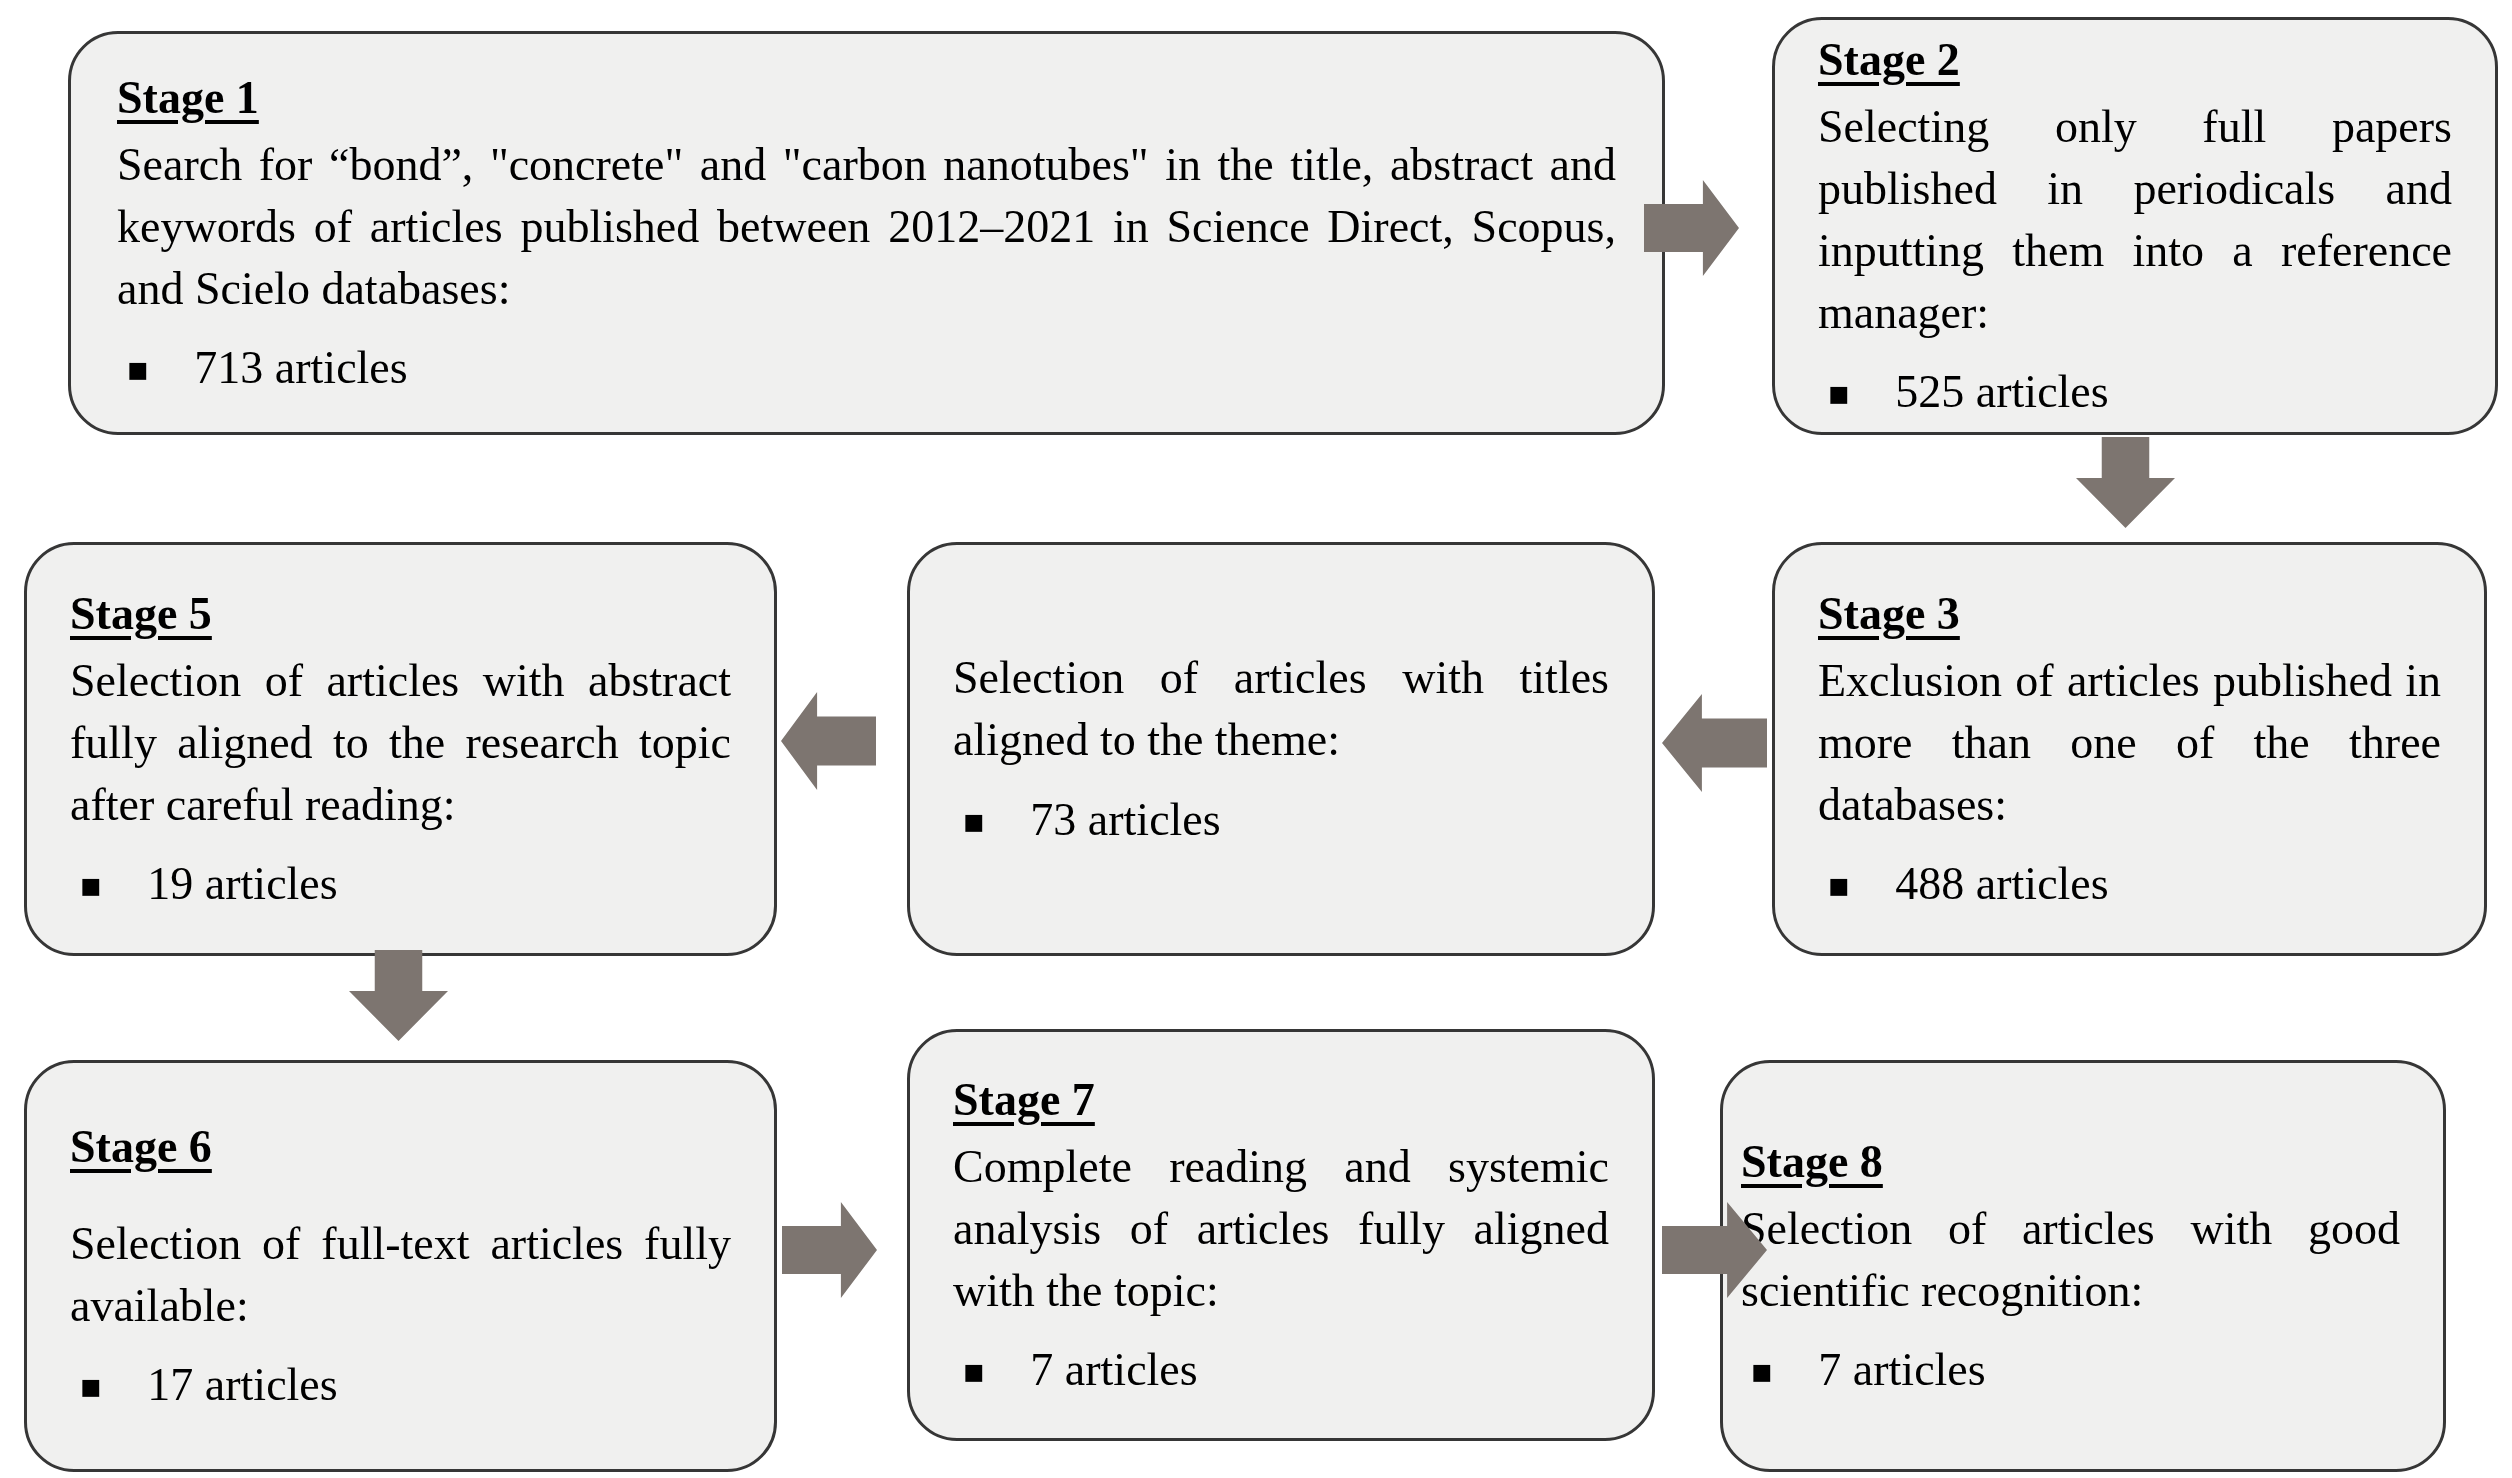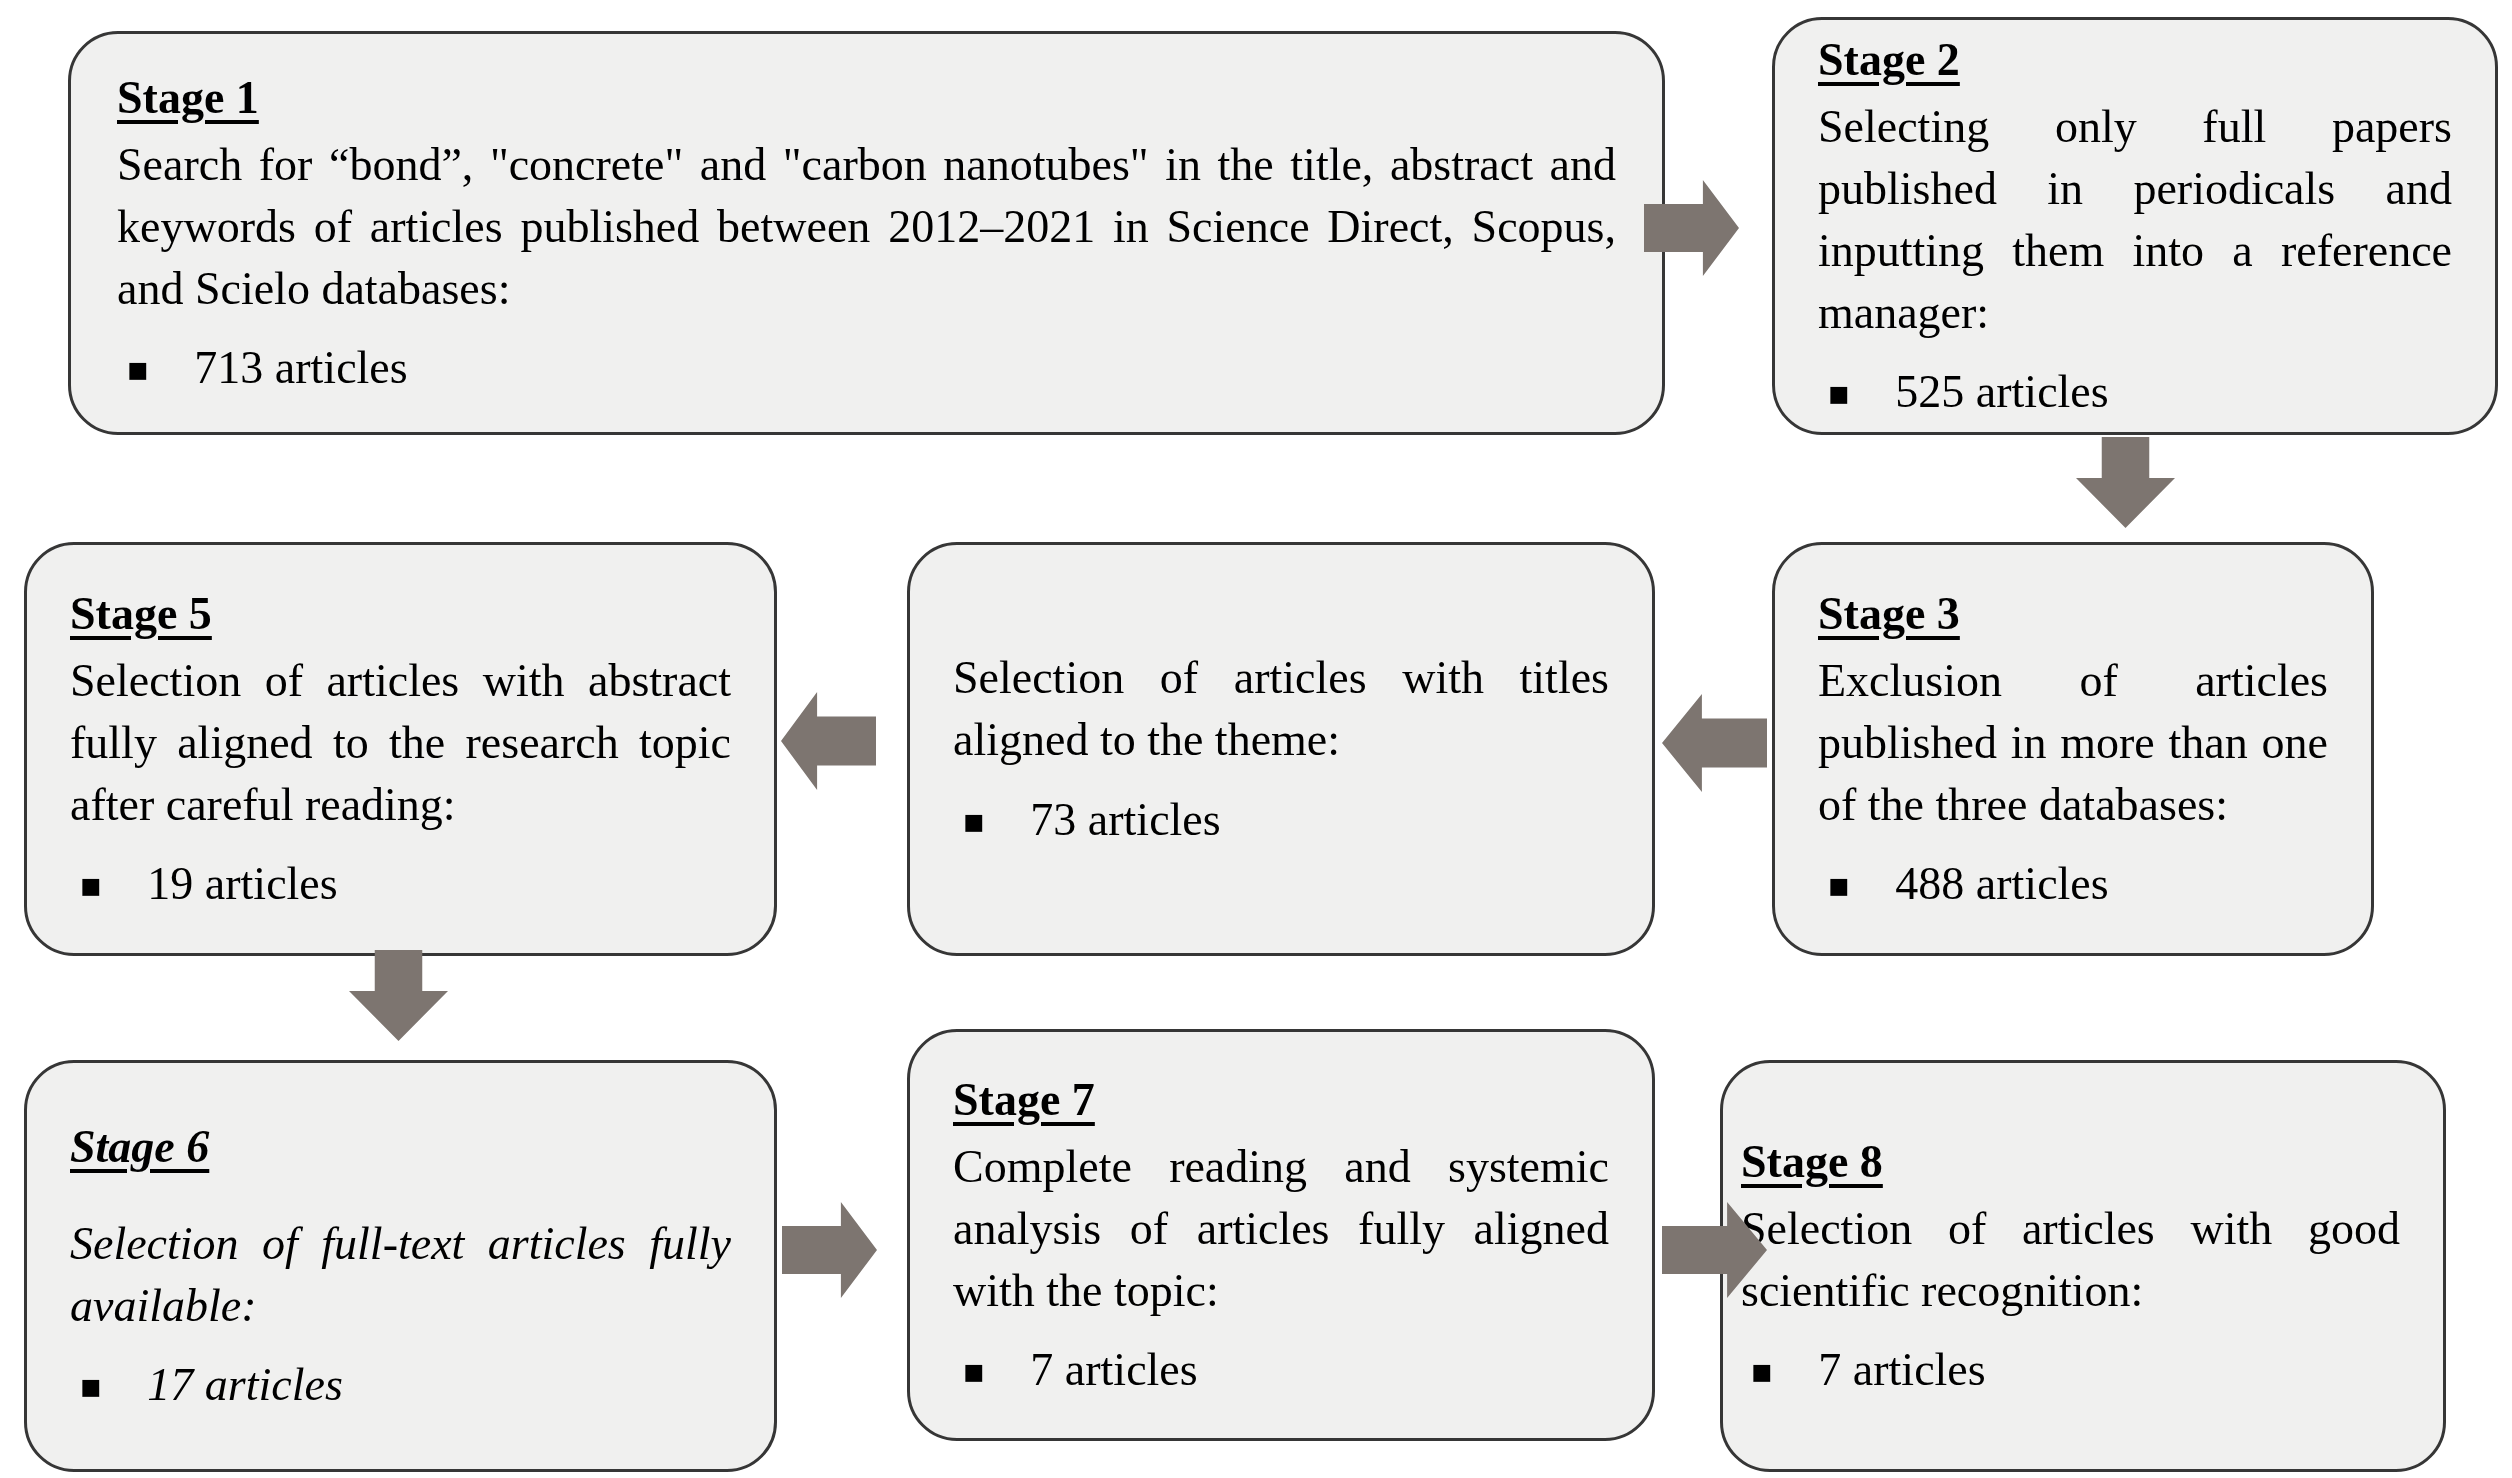--- a/index.html
+++ b/index.html
@@ -56,24 +56,24 @@
     position: absolute;
     background: #7d7570;
   }
   .arrow-right { clip-path: polygon(0 25%, 62% 25%, 62% 0, 100% 50%, 62% 100%, 62% 75%, 0 75%); }
   .arrow-left  { clip-path: polygon(100% 25%, 38% 25%, 38% 0, 0 50%, 38% 100%, 38% 75%, 100% 75%); }
   .arrow-down  { clip-path: polygon(26% 0, 74% 0, 74% 45%, 100% 45%, 50% 100%, 0 45%, 26% 45%); }
 
   
   #box-s1 { left: 44px;   top: 31px;   width: 1597px; height: 404px; padding: 23px 46px; margin-left: 24px; }
   #box-s2 { left: 1772px; top: 17px;   width: 726px;  height: 418px; }
-  #box-s3 { left: 1772px; top: 542px;  width: 602px;  height: 414px; }
+  #box-s3 { left: 1772px; top: 542px;  width: 715px;  height: 414px; }
   #box-s4 { left: 907px; top: 542px;  width: 748px;  height: 414px; }
   #box-s5 { left: 24px;   top: 542px;  width: 753px;  height: 414px; }
-  #box-s6 { left: 24px;   top: 1060px; width: 753px;  height: 412px; font-style: italic; }
+  #box-s6 { left: 24px;   top: 1060px; width: 753px;  height: 412px; }
   #box-s7 { left: 907px; top: 1029px; width: 748px;  height: 412px; }
   #box-s8 { left: 1720px; top: 1060px; width: 726px;  height: 412px; padding-left: 18px; }
 
   
   #arrow-a12 { left: 1644px; top: 180px;  width: 95px; height: 96px; }
   #arrow-a23 { left: 2076px; top: 437px;  width: 99px; height: 91px; }
   #arrow-a34 { left: 1662px; top: 694px;  width: 105px; height: 98px; }
   #arrow-a45 { left: 781px; top: 692px;  width: 95px; height: 98px; }
   #arrow-a56 { left: 349px;  top: 950px; width: 99px; height: 91px; }
   #arrow-a67 { left: 782px; top: 1202px; width: 95px; height: 96px; }

